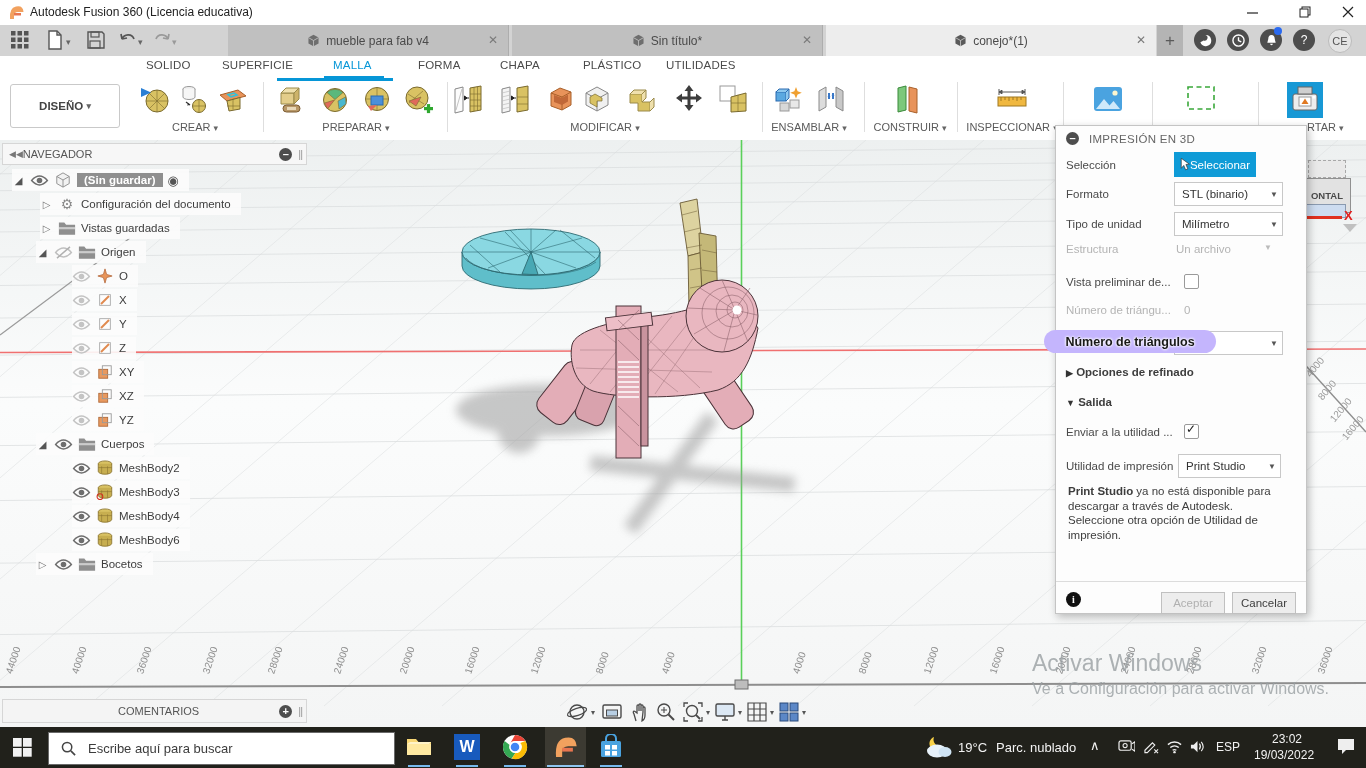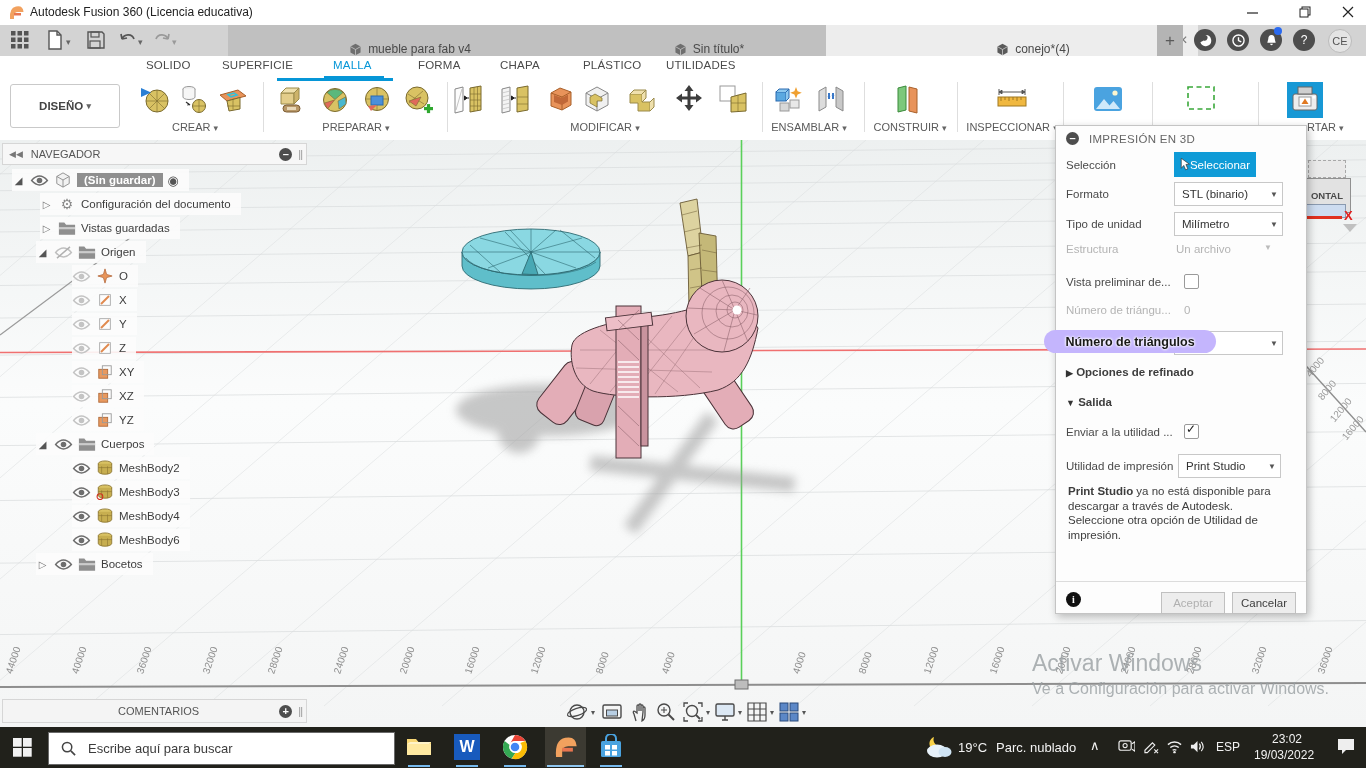--- a/index.html
+++ b/index.html
@@ -6,22 +6,22 @@
   #root{position:relative;width:1366px;height:768px;overflow:hidden;
         font-family:"Liberation Sans",sans-serif;background:#fff;}
   .abs{position:absolute;}
   
   #titlebar{position:absolute;left:0;top:0;width:1366px;height:25px;background:#ffffff;}
   #titlebar .title{position:absolute;left:30px;top:5px;font-size:12px;color:#222;}
   .winbtn{position:absolute;top:3px;width:30px;height:18px;display:flex;align-items:center;justify-content:center;}
   
   #tabbar{position:absolute;left:0;top:25px;width:1366px;height:31px;background:#d3d3d3;border-bottom:1px solid #bdbdbd;}
   .qicon{position:absolute;top:5px;width:20px;height:20px;color:#555;}
-  .doctab{position:absolute;top:0;height:31px;display:flex;align-items:flex-end;justify-content:center;
-          font-size:12px;color:#4a4a4a;padding-left:42px;}
+  .doctab{position:absolute;top:0;height:31px;display:flex;align-items:center;justify-content:center;
+          font-size:12px;color:#4a4a4a;}
   .doctab.inactive{background:#c0c0c0;border-right:1px solid #adadad;}
   .doctab.active{background:#ededed;}
   .tabclose{position:absolute;right:10px;top:8px;font-size:12px;color:#7a7a7a;}
   .tabcube{width:13px;height:13px;margin-right:6px;}
   .circ{position:absolute;top:4px;width:22px;height:22px;border-radius:50%;background:#4d4d4d;color:#fff;
         display:flex;align-items:center;justify-content:center;font-size:12px;}
   
   #ribbontabs{position:absolute;left:0;top:56px;width:1366px;height:23px;background:#fff;}
   .rtab{position:absolute;top:3px;font-size:11.5px;color:#4a4a4a;letter-spacing:.2px;}
   .rtab.active{color:#0696d7;}
@@ -208,21 +208,21 @@
           <path d="M2 5 L9 9 L16 5 M9 9 v8" fill="none" stroke="#cfcfcf"></path>
         </svg>
       <span>Sin título*</span>
       <span class="tabclose">✕</span>
     </div>
     <div class="doctab active" style="left:826px;width:330px">
       <svg class="tabcube" viewBox="0 0 18 18">
           <path d="M9 1 L16 5 v8 L9 17 L2 13 V5 Z" fill="#5a5a5a"></path>
           <path d="M2 5 L9 9 L16 5 M9 9 v8" fill="none" stroke="#d8d8d8"></path>
         </svg>
-      <span>conejo*(4)</span>
+      <span>conejo*(1)</span>
       <span class="tabclose">✕</span>
     </div>
     <div class="abs" style="left:1157px;top:0;width:26px;height:31px;background:#b4b4b4;display:flex;align-items:center;justify-content:center;color:#5a5a5a;font-size:17px">+</div>
     <div class="circ" style="left:1194px">
         <svg width="13" height="13" viewBox="0 0 14 14">
           <path d="M7 1 A6 6 0 1 1 1.5 9 L5 7 A3 3 0 0 0 7 1 Z" fill="#fff"></path>
         </svg>
       </div>
     <div class="circ" style="left:1227px">
         <svg width="13" height="13" viewBox="0 0 14 14">
@@ -544,21 +544,21 @@
         <span>ONTAL</span>
       </div>
     <div class="abs" style="left:1306px;top:64px;width:38px;height:12px;background:#cddcf0;border:1px solid #8a9ab0"></div>
     <div class="abs" style="left:1300px;top:76px;width:42px;height:3px;background:#e03020"></div>
     <div class="abs" style="left:1344px;top:68px;font-size:13px;font-weight:bold;color:#e02020">X</div>
     <div class="abs" style="left:1343px;top:84px;width:0;height:0;border-left:7px solid transparent;border-right:7px solid transparent;border-top:8px solid #c0c0c0"></div>
   </div>
 
   <div id="navheader">
     <span style="margin-left:6px;color:#777;font-size:9px">◀◀</span>
-    <span style="margin-left:8px">NAVEGADOR</span>
+    <span style="margin-left:0">NAVEGADOR</span>
     <span style="margin-left:auto" class="circbtn">–</span>
     <span style="margin:0 4px 0 6px" class="grip">||</span>
   </div>
 
   <div class="trow" style="left:12px;top:169px">
     <span class="texp">◢</span>
     <svg class="teye" viewBox="0 0 20 14">
         <use href="#s-eye"></use>
       </svg>
     <svg class="ticn" viewBox="0 0 18 18">

